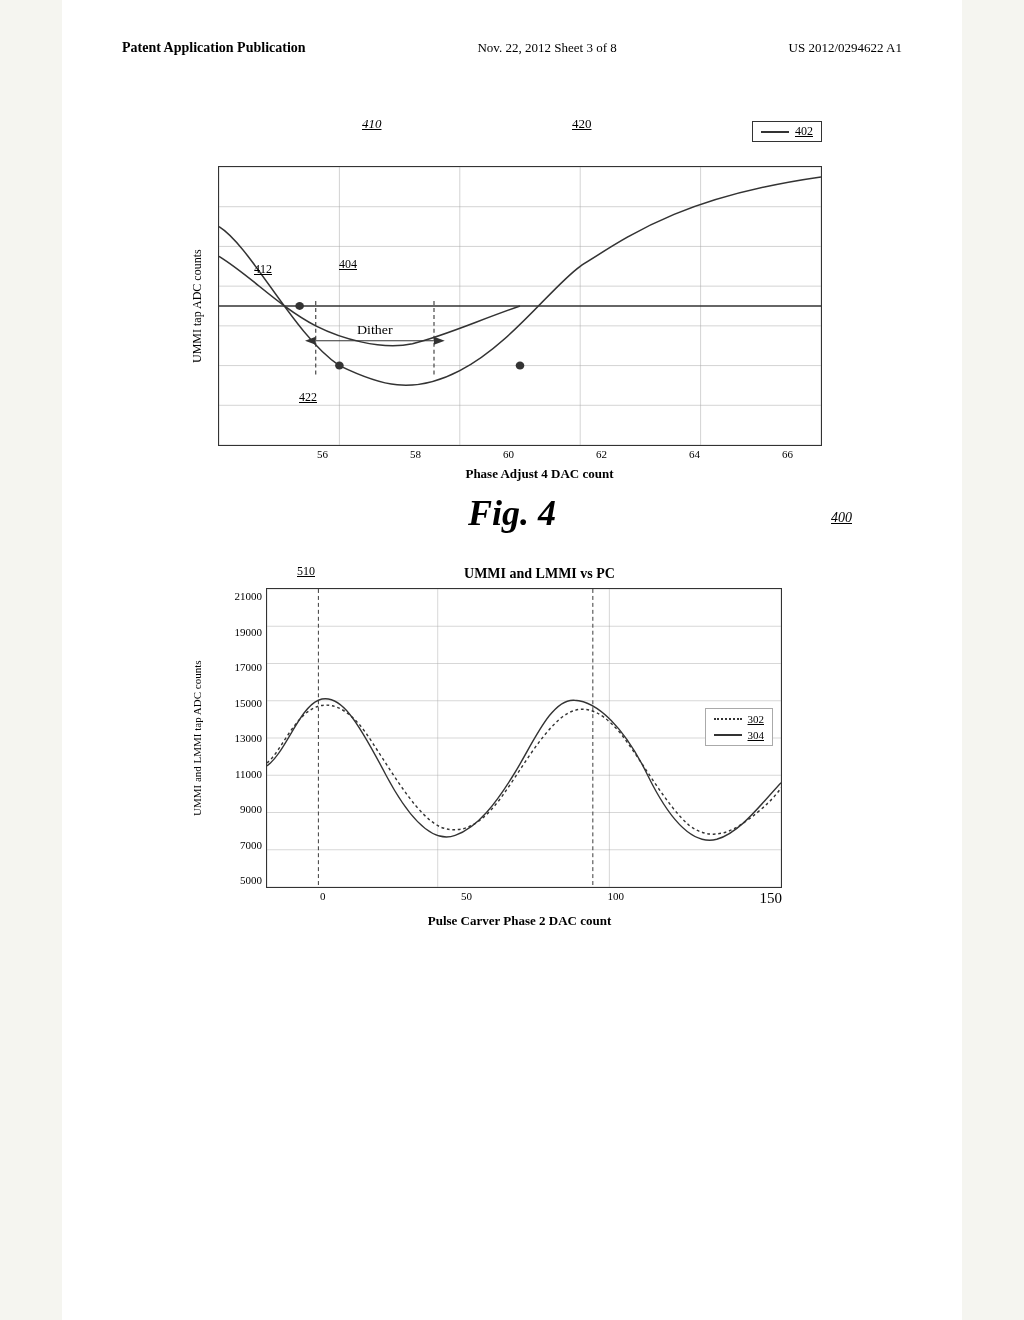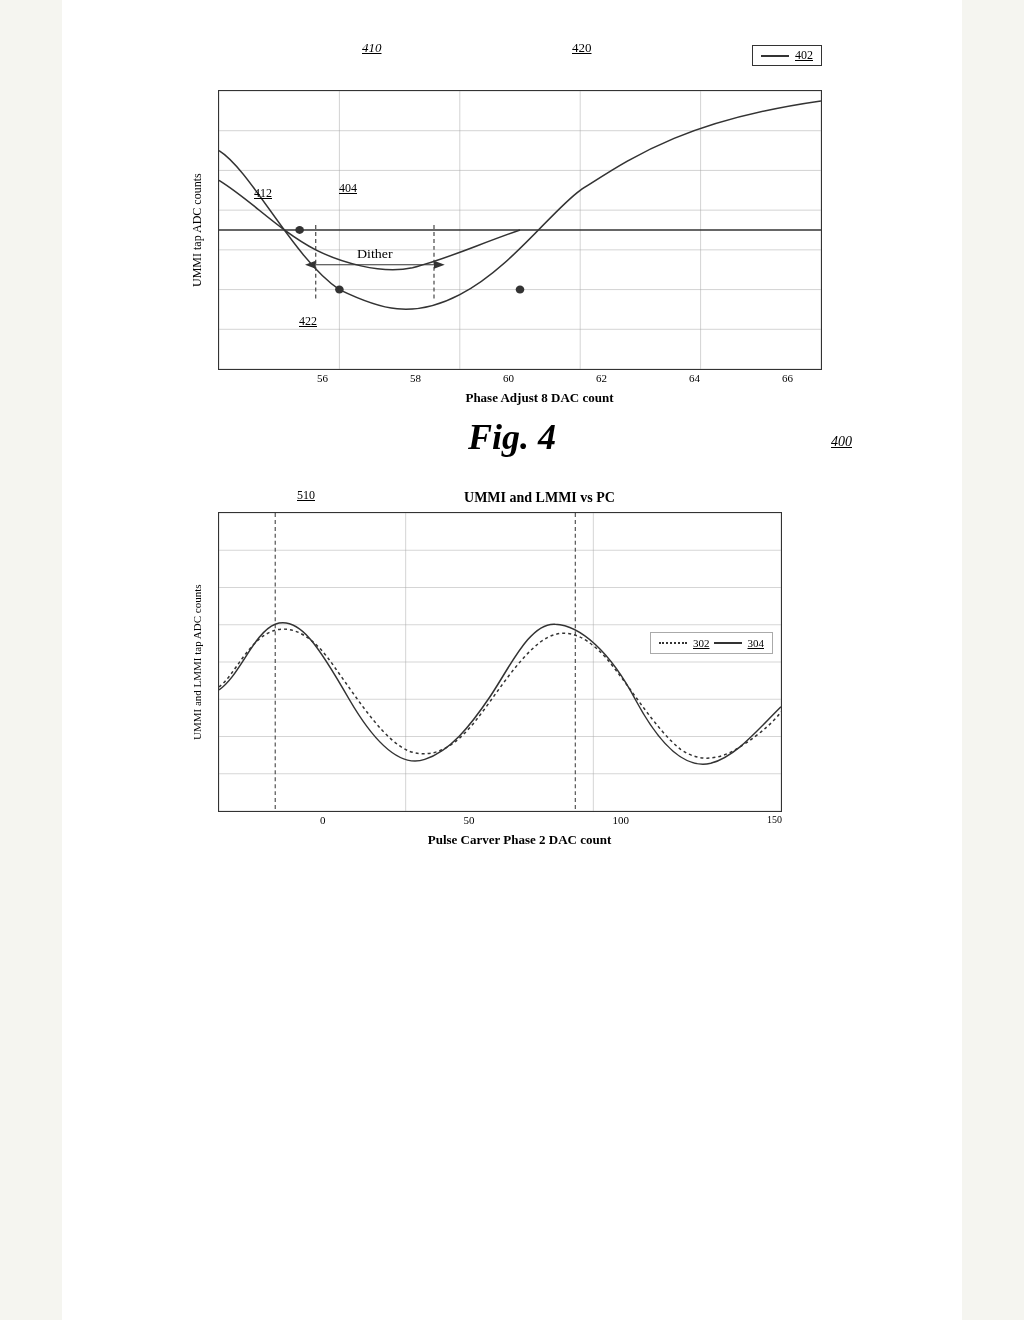--- a/index.html
+++ b/index.html
@@ -78,20 +78,25 @@
       font-size: 13px;
       text-decoration: underline;
       position: absolute;
     }
   </style>
 </head>
 <body>
 
 <div class="page">
 
+  <div class="header">
+    <div class="header-left">Patent Application Publication</div>
+    <div class="header-center">Nov. 22, 2012   Sheet 3 of 8</div>
+    <div class="header-right">US 2012/0294622 A1</div>
+  </div>
 
   <div class="figure-container" style="position:relative; margin-bottom: 30px;">
 
     <div style="position:relative; height:50px; margin-left: 120px; margin-right: 80px;">
       <span class="annotation-num" style="left: 120px; top: 0; font-size:13px; text-decoration:underline;font-style:italic;">410</span>
       <span class="annotation-num" style="left: 330px; top: 0; font-size:13px; text-decoration:underline;">420</span>
 
       <div style="position:absolute; right:0; top:5px; border:1.5px solid #333; padding:2px 8px; display:flex; align-items:center; gap:6px; background:white;">
         <span style="display:inline-block;width:28px;height:2px;background:#333;"></span>
         <span style="font-size:12px; text-decoration:underline;">402</span>
@@ -163,41 +168,52 @@
 
     <div style="margin-left: 195px; margin-right: 109px; display:flex; justify-content:space-between; padding: 2px 0;">
       <span style="font-size:11px;">56</span>
       <span style="font-size:11px;">58</span>
       <span style="font-size:11px;">60</span>
       <span style="font-size:11px;">62</span>
       <span style="font-size:11px;">64</span>
       <span style="font-size:11px;">66</span>
     </div>
 
-    <div class="x-axis-title" style="margin-left:135px; margin-right:80px;">Phase Adjust 8 DAC count</div>
+    <div class="x-axis-title" style="margin-left:135px; margin-right:80px;">Phase Adjust 4 DAC count</div>
 
     <div style="position:relative; ">
       <div class="fig-label">Fig. 4</div>
       <span style="position:absolute; right:50px; top:18px; font-size:14px; font-style:italic; text-decoration:underline;">400</span>
     </div>
   </div>
 
   <div class="figure-container" style="position:relative; margin-top: 30px;">
 
     <div style="margin-left:135px; margin-right:80px; text-align:center; position:relative;">
       <span style="font-size:12px; text-decoration:underline; position:absolute; left:40px;">510</span>
       <span style="font-size:14px; font-weight:bold;">UMMI and LMMI vs PC</span>
     </div>
 
     <div class="chart-wrapper" style="margin-left:60px; margin-right:120px; height: 300px; margin-top:6px;">
 
       <div class="y-axis-label" style="width:30px; font-size:11px;">
         <span>UMMI and LMMI tap ADC counts</span>
       </div>
 
+      <div style="position:relative; width:48px; height:100%; display:flex; flex-direction:column; justify-content:space-between; align-items:flex-end; padding: 2px 4px 2px 0;">
+        <span style="font-size:11px;">21000</span>
+        <span style="font-size:11px;">19000</span>
+        <span style="font-size:11px;">17000</span>
+        <span style="font-size:11px;">15000</span>
+        <span style="font-size:11px;">13000</span>
+        <span style="font-size:11px;">11000</span>
+        <span style="font-size:11px;">9000</span>
+        <span style="font-size:11px;">7000</span>
+        <span style="font-size:11px;">5000</span>
+      </div>
 
       <div class="chart-area" style="position:relative;">
         <svg width="100%" height="100%" viewBox="0 0 560 300" preserveAspectRatio="none">
 
           <line x1="0" y1="0" x2="560" y2="0" stroke="#aaa" stroke-width="0.5"></line>
           <line x1="0" y1="37.5" x2="560" y2="37.5" stroke="#aaa" stroke-width="0.5"></line>
           <line x1="0" y1="75" x2="560" y2="75" stroke="#aaa" stroke-width="0.5"></line>
           <line x1="0" y1="112.5" x2="560" y2="112.5" stroke="#aaa" stroke-width="0.5"></line>
           <line x1="0" y1="150" x2="560" y2="150" stroke="#aaa" stroke-width="0.5"></line>
           <line x1="0" y1="187.5" x2="560" y2="187.5" stroke="#aaa" stroke-width="0.5"></line>
@@ -213,40 +229,40 @@
           <line x1="56" y1="0" x2="56" y2="300" stroke="#333" stroke-width="1" stroke-dasharray="4,3"></line>
           <line x1="355" y1="0" x2="355" y2="300" stroke="#333" stroke-width="1" stroke-dasharray="4,3"></line>
 
           <path d="M 0,178 C 20,165 35,120 56,112 C 80,103 100,135 130,188 C 160,240 185,255 205,248 C 230,240 250,215 270,185 C 290,155 310,110 335,112 C 360,113 390,140 415,188 C 440,235 465,258 490,252 C 515,245 535,220 560,195" stroke="#333" stroke-width="1.5" fill="none"></path>
 
           <path d="M 0,175 C 15,165 30,125 56,118 C 75,113 95,125 115,155 C 140,190 165,230 190,240 C 215,248 235,235 255,210 C 275,185 295,150 320,130 C 340,115 360,118 385,145 C 410,175 435,218 460,238 C 480,252 500,248 520,235 C 540,222 555,208 560,200" stroke="#333" stroke-width="1.5" fill="none" stroke-dasharray="3,3"></path>
 
         </svg>
 
         
-        <div style="position:absolute; right:8px; top:40%; display:flex; flex-direction:row; gap:4px; background:white; border:1px solid #aaa; padding:4px 8px;">
+        <div style="position:absolute; right:8px; top:40%; display:flex; flex-direction:column; gap:4px; background:white; border:1px solid #aaa; padding:4px 8px;">
           <div style="display:flex; align-items:center; gap:6px;">
             <span style="display:inline-block; width:28px; border-top:2px dotted #333;"></span>
             <span style="font-size:11px; text-decoration:underline;">302</span>
           </div>
           <div style="display:flex; align-items:center; gap:6px;">
             <span style="display:inline-block; width:28px; height:2px; background:#333;"></span>
             <span style="font-size:11px; text-decoration:underline;">304</span>
           </div>
         </div>
 
       </div>
 
     </div>
 
     <div style="margin-left:198px; margin-right:120px; display:flex; justify-content:space-between; padding: 2px 0;">
       <span style="font-size:11px;">0</span>
       <span style="font-size:11px;">50</span>
       <span style="font-size:11px;">100</span>
-      <span style="font-size:10px;">150</span>
+      <span style="font-size:15px;">150</span>
     </div>
 
     <div class="x-axis-title" style="margin-left:135px; margin-right:120px;">Pulse Carver Phase 2 DAC count</div>
 
 
   </div>
 
 </div>
 
 </body></html>

